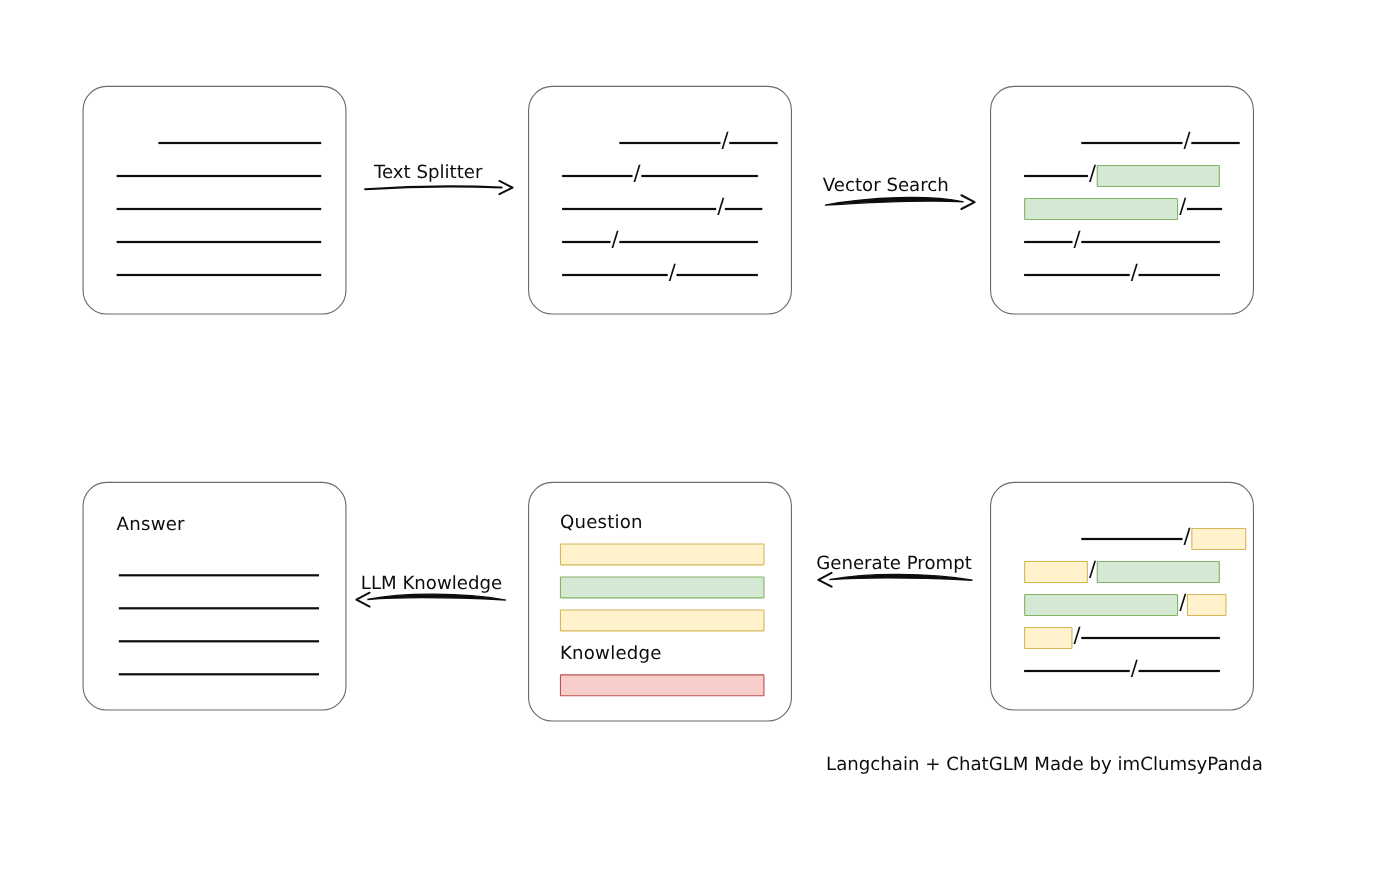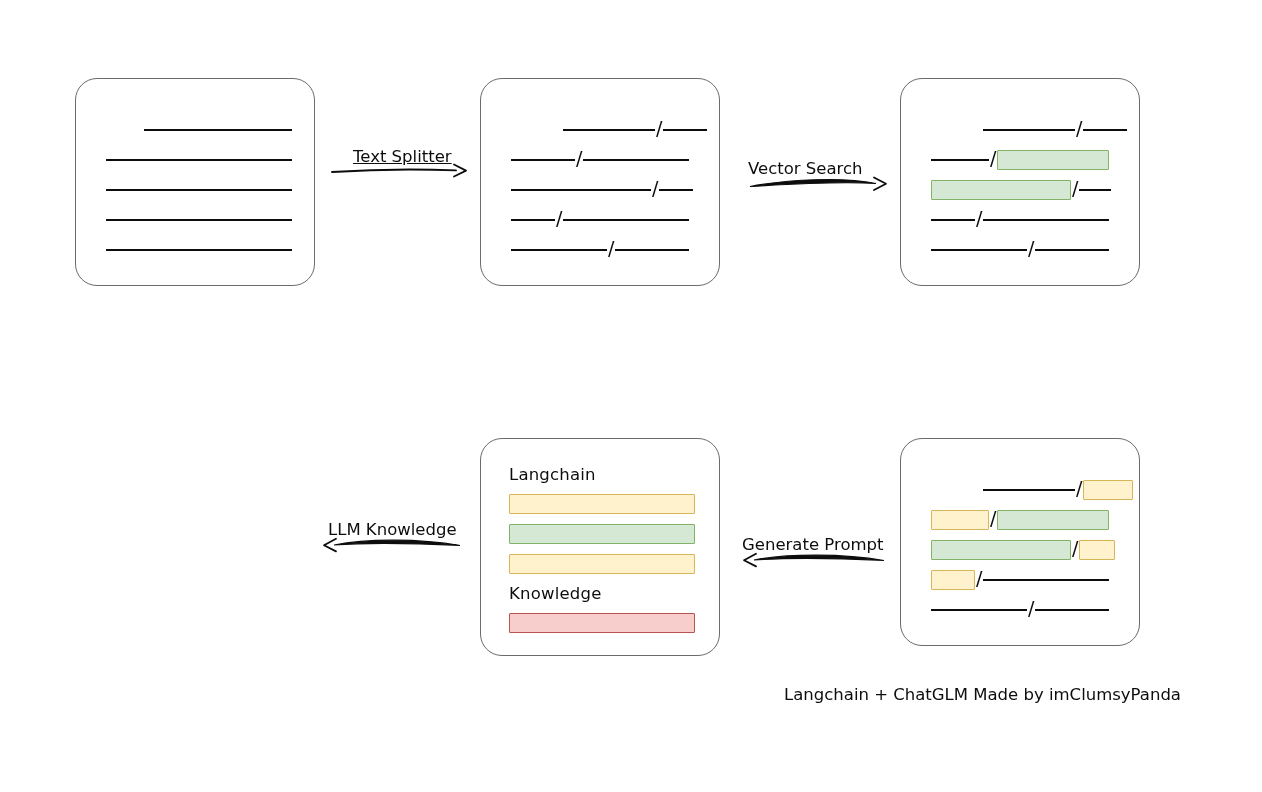--- a/index.html
+++ b/index.html
@@ -125,21 +125,21 @@
         <div class="line-row" style="left: 30px; top: 132px;">
           <span class="seg-rule" style="width: 186px;"></span>
         </div>
         <div class="line-row" style="left: 30px; top: 162px;">
           <span class="seg-rule" style="width: 186px;"></span>
         </div>
       </div>
   </div>
 
   <div class="arrow-group" style="left:330px; top:150px; width:136px; height:40px;">
-    <div class="arrow-label" style="left:23px; top:-3px;text-decoration:underline;">Text Splitter</div>
+    <div class="arrow-label" style="left:10px; top:-3px;">Text Splitter</div>
     <svg width="140" height="30" viewBox="0 0 140 30">
       <path d="M2,22 C40,19.5 92,19 126,20.4" fill="none" stroke="#0d0d0d" stroke-width="1.9" stroke-linecap="round"></path>
       <path d="M124,14.5 L136,20.6 L124,26.5" fill="none" stroke="#0d0d0d" stroke-width="1.8" stroke-linejoin="round" stroke-linecap="round"></path>
     </svg>
   </div>
 
   <div class="doc-box" style="left:480px; top:78px; width:240px; height:208px;">
     <div class="doc-inner" id="lines-split_document">
         <div class="line-row" style="left: 82px; top: 42px;">
           <span class="seg-rule" style="width: 92px;"></span>
@@ -201,43 +201,60 @@
         </div>
         <div class="line-row" style="left: 30px; top: 162px;">
           <span class="seg-rule" style="width: 96px;"></span>
           <span class="slash">/</span>
           <span class="seg-rule" style="width: 74px;"></span>
         </div>
       </div>
   </div>
 
 
+  <div class="doc-box" style="left:75px; top:438px; width:240px; height:208px;">
+    <div class="box-label" style="left:30px; top:28px;">Answer</div>
+    <div class="doc-inner" id="lines-answer">
+        <div class="line-row" style="left: 32px; top: 75px;">
+          <span class="seg-rule" style="width: 182px;"></span>
+        </div>
+        <div class="line-row" style="left: 32px; top: 105px;">
+          <span class="seg-rule" style="width: 182px;"></span>
+        </div>
+        <div class="line-row" style="left: 32px; top: 135px;">
+          <span class="seg-rule" style="width: 182px;"></span>
+        </div>
+        <div class="line-row" style="left: 32px; top: 165px;">
+          <span class="seg-rule" style="width: 182px;"></span>
+        </div>
+      </div>
+  </div>
 
   <div class="arrow-group" style="left:320px; top:523px; width:140px; height:40px;">
     <div class="arrow-label" style="left:8px; top:-3px;">LLM Knowledge</div>
     <svg width="142" height="32" viewBox="0 0 142 32">
       <path d="M140,22.5 C100,15.5 46,15.5 14,22 C46,19.5 100,20.5 140,22.5 Z" fill="#0d0d0d" stroke="#0d0d0d" stroke-width="1.2"></path>
       <path d="M16,15.8 L4,22.2 L16,28.4" fill="none" stroke="#0d0d0d" stroke-width="1.8" stroke-linejoin="round" stroke-linecap="round"></path>
     </svg>
   </div>
 
   <div class="doc-box" style="left:480px; top:438px; width:240px; height:218px;">
-    <div class="box-label" style="left:28px; top:26px;">Langchain</div>
+    <div class="box-label" style="left:28px; top:26px;">Question</div>
     <div id="bars-knowledge">
         <div class="bar yellow" style="left: 28px; width: 186px; top: 55px;"></div>
         <div class="bar green" style="left: 28px; width: 186px; top: 85px;"></div>
         <div class="bar yellow" style="left: 28px; width: 186px; top: 115px;"></div>
       </div>
     <div class="box-label" style="left:28px; top:145px;">Knowledge</div>
     <div id="bars-question">
         <div class="bar red" style="left: 28px; width: 186px; top: 174px;"></div>
       </div>
   </div>
 
-  <div class="arrow-group" style="left:738px; top:538px; width:150px; height:40px;">
+  <div class="arrow-group" style="left:738px; top:505px; width:150px; height:40px;">
     <div class="arrow-label" style="left:4px; top:-3px;">Generate Prompt</div>
     <svg width="150" height="32" viewBox="0 0 150 32">
       <path d="M146,22.5 C106,15.5 50,15.5 16,22 C50,19.5 106,20.5 146,22.5 Z" fill="#0d0d0d" stroke="#0d0d0d" stroke-width="1.2"></path>
       <path d="M18,15.8 L6,22.2 L18,28.4" fill="none" stroke="#0d0d0d" stroke-width="1.8" stroke-linejoin="round" stroke-linecap="round"></path>
     </svg>
   </div>
 
   <div class="doc-box" style="left:900px; top:438px; width:240px; height:208px;">
     <div class="doc-inner" id="lines-context_added_document">
         <div class="line-row" style="left: 82px; top: 42px;">
@@ -261,15 +278,15 @@
           <span class="seg-rule" style="width: 126px;"></span>
         </div>
         <div class="line-row" style="left: 30px; top: 162px;">
           <span class="seg-rule" style="width: 96px;"></span>
           <span class="slash">/</span>
           <span class="seg-rule" style="width: 74px;"></span>
         </div>
       </div>
   </div>
 
-  <div class="caption" style="left:784px; top:685px;">Langchain + ChatGLM Made by imClumsyPanda</div>
+  <div class="caption" style="left:751px; top:685px;">Langchain + ChatGLM Made by imClumsyPanda</div>
 
 </div>
 
 </body></html>

